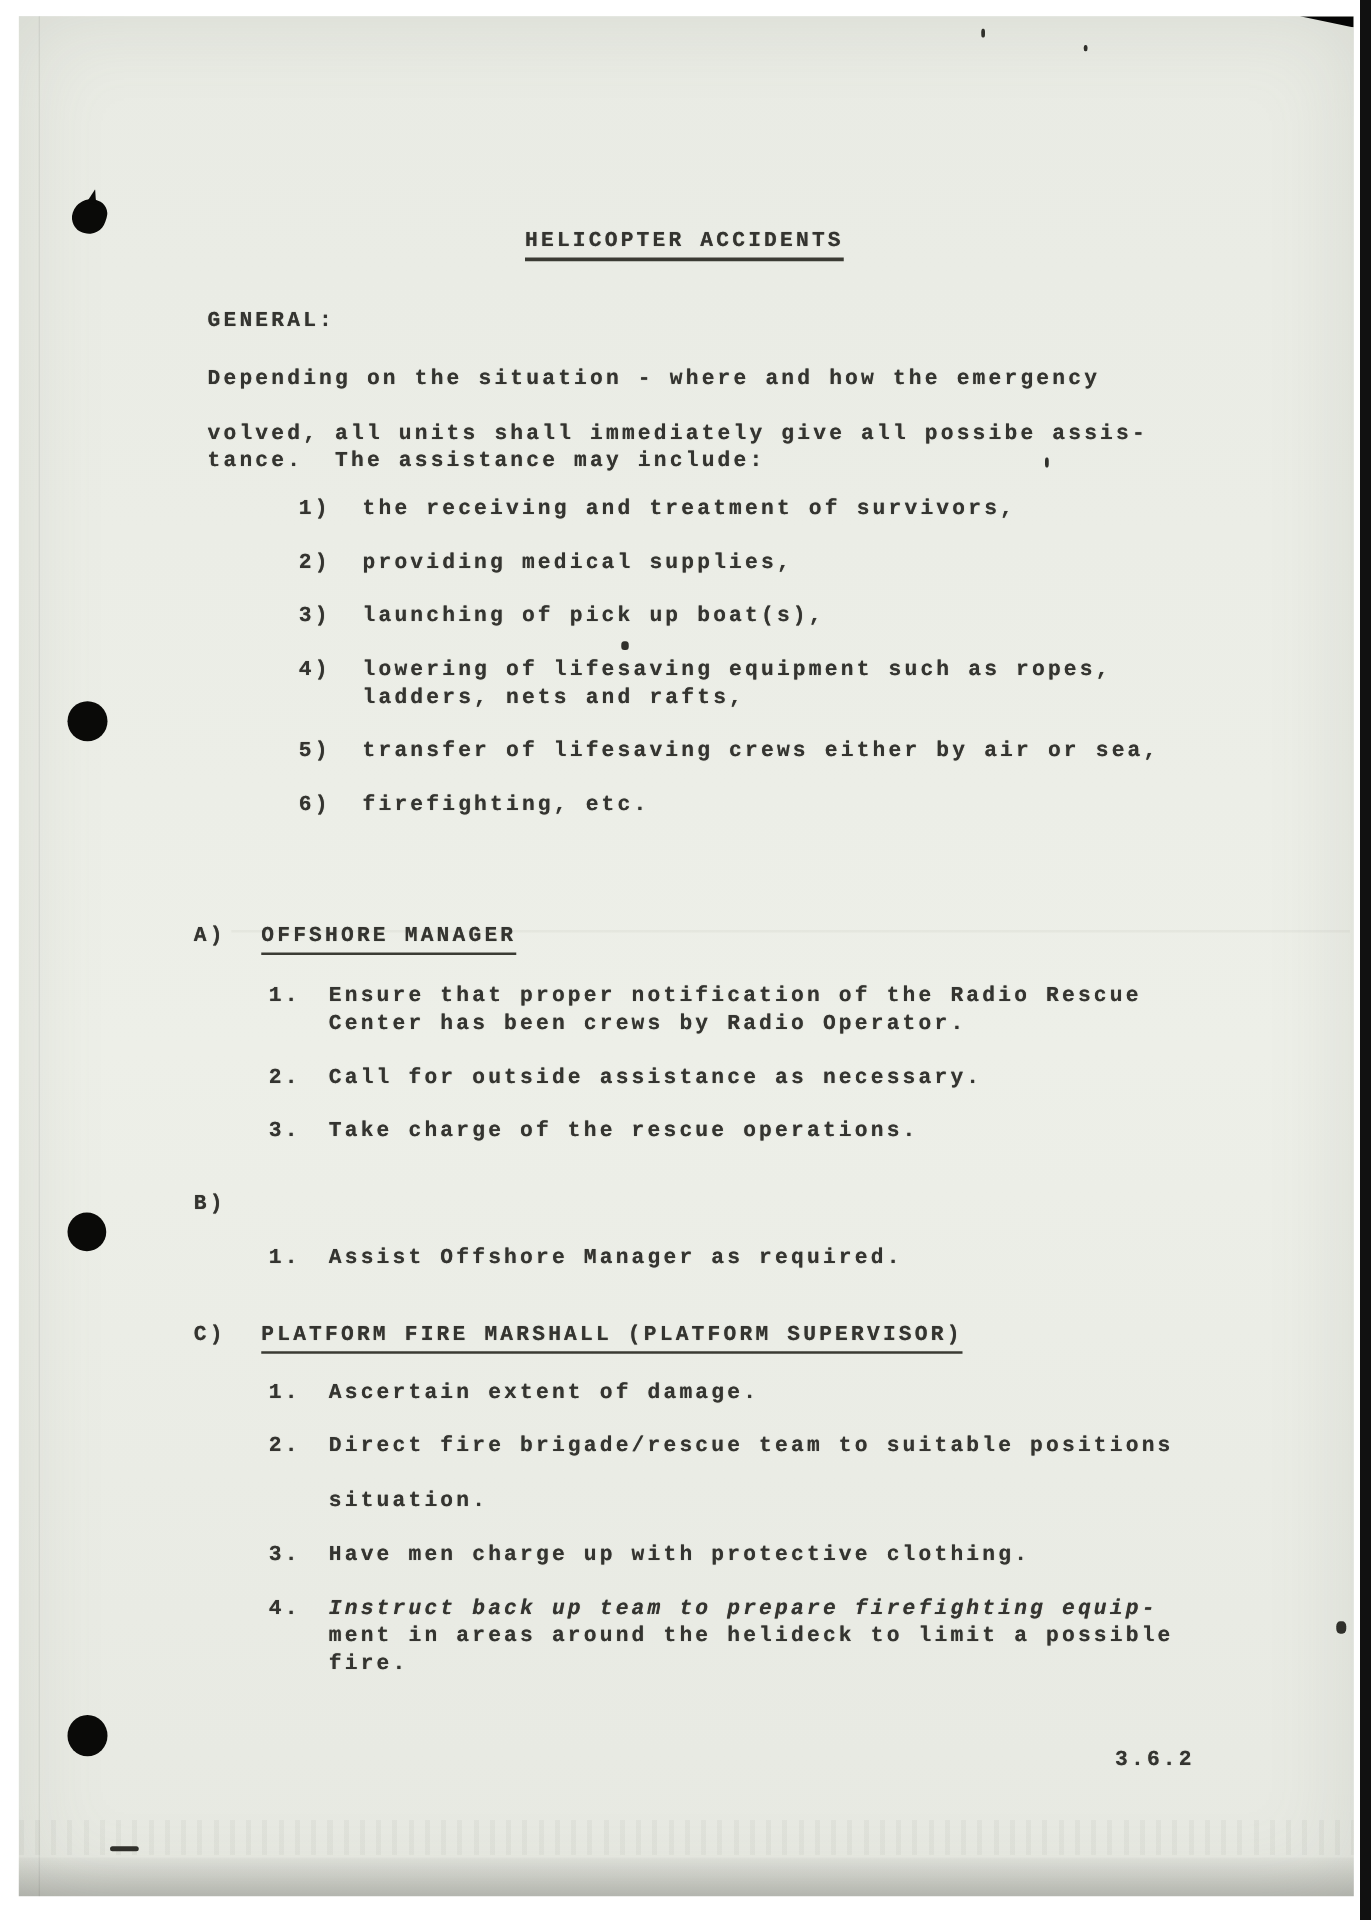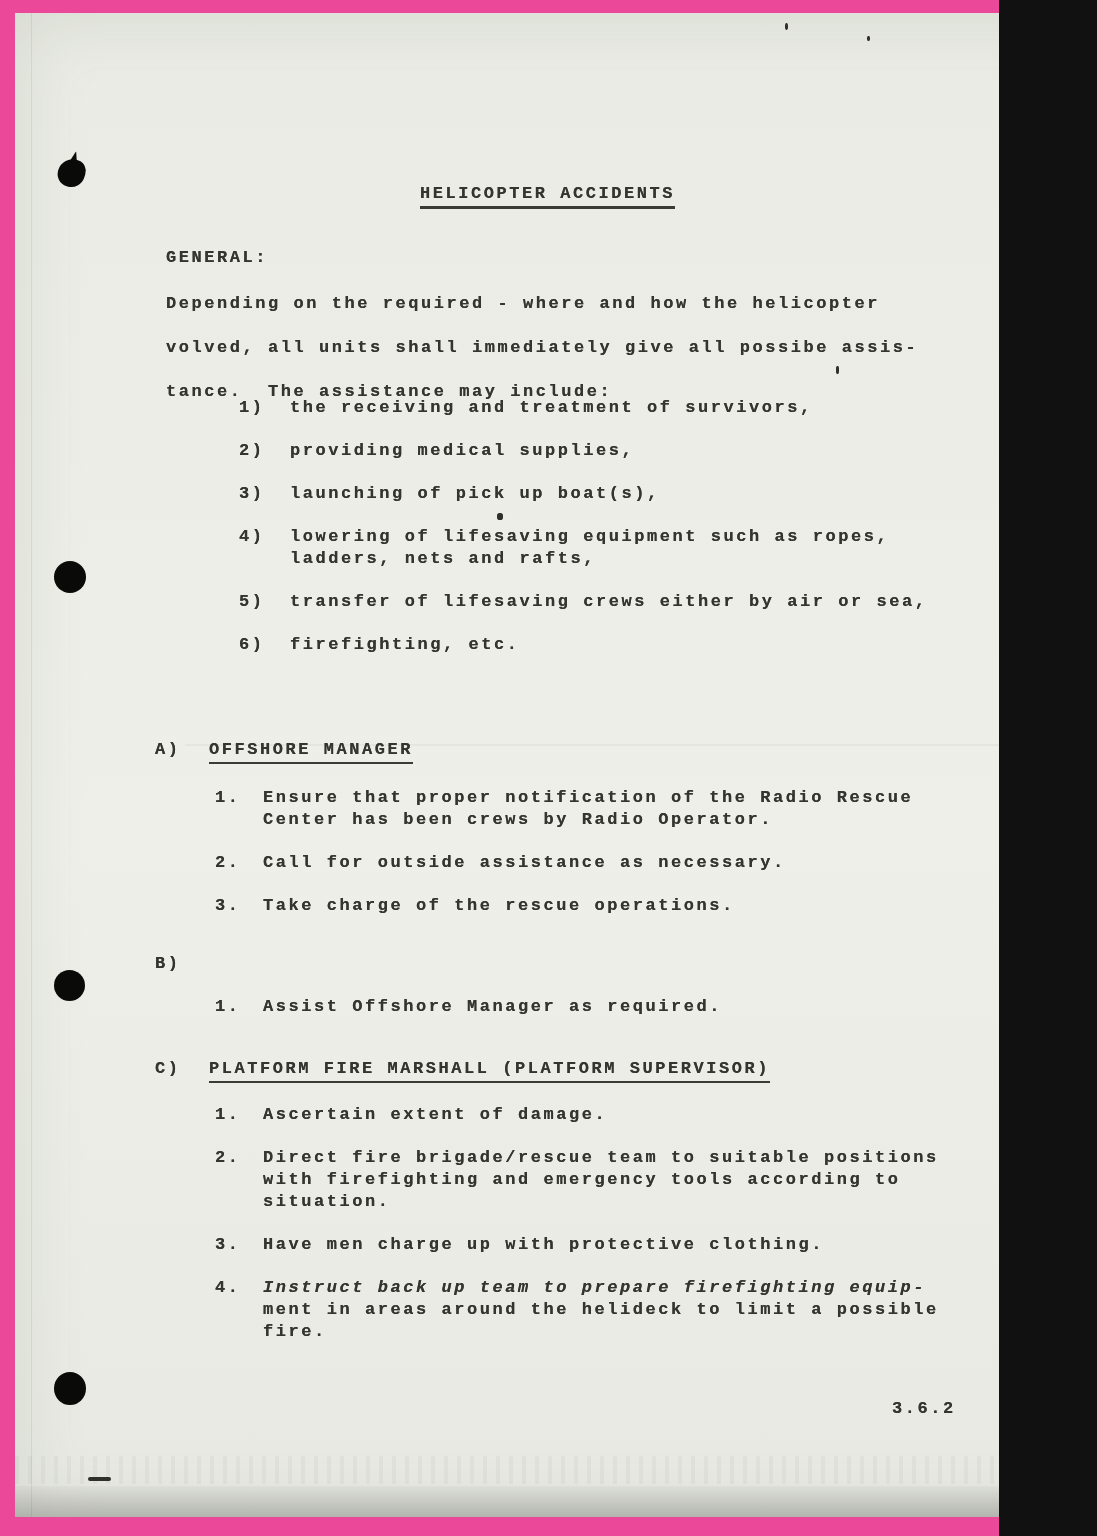--- a/index.html
+++ b/index.html
@@ -1,17 +1,17 @@
 <!DOCTYPE html>
 <html><head>
 <meta charset="utf-8">
 <style>
   html,body{margin:0;padding:0;background:#111;}
-  .page{position:relative;width:959px;height:1536px;background:#ec4899;overflow:hidden;
-        font-family:"Liberation Mono","DejaVu Sans Mono",monospace;padding-left:40px;}
+  .page{position:relative;width:1088px;height:1536px;background:#ffffff;overflow:hidden;
+        font-family:"Liberation Mono","DejaVu Sans Mono",monospace;}
   .paper{position:absolute;left:15px;top:13px;width:1068px;height:1504px;
          background:linear-gradient(180deg,#e9ebe4 0%,#edefe8 55%,#e7e9e2 100%);
          box-shadow:inset 0 0 70px rgba(115,120,105,0.16);}
   .corner-wedge{position:absolute;left:1040px;top:13px;width:43px;height:9px;background:#050505;
          clip-path:polygon(0 0,100% 0,100% 100%);}
   .fold-line{position:absolute;left:31px;top:13px;width:1px;height:1504px;background:rgba(40,40,35,0.08);}
   .scan-streak{position:absolute;left:185px;top:744px;width:895px;height:2px;background:rgba(40,40,35,0.04);}
   .bottom-band{position:absolute;left:15px;top:1456px;width:1068px;height:28px;
          background:repeating-linear-gradient(90deg,rgba(90,95,82,0.055) 0 4px,rgba(90,95,82,0) 4px 13px);}
   .bottom-shadow{position:absolute;left:15px;top:1486px;width:1068px;height:31px;
@@ -56,23 +56,23 @@
 
   <div class="tw" style="left:166px;top:247px;">GENERAL:</div>
 
   <div id="paragraph-host"></div>
   <div id="assistance-host"></div>
 
 
   <div id="sections-host"></div>
 
   <div class="tw" style="left:892px;top:1398px;">3.6.2</div>
-<div class="tw" style="left: 166px; top: 293px;">Depending on the required - where and how the helicopter</div>
+<div class="tw" style="left: 166px; top: 293px;">Depending on the situation - where and how the emergency</div>
     <div class="tw" style="left: 166px; top: 337px;">volved, all units shall immediately give all possibe assis-</div>
-    <div class="tw" style="left: 166px; top: 359px; margin-top: 22px;">tance.  The assistance may include:</div>
+    <div class="tw" style="left: 166px; top: 359px;">tance.  The assistance may include:</div>
     <div class="tw" style="left: 239px; top: 397px;">1)</div>
     <div class="tw" style="left: 290px; top: 397px;">the receiving and treatment of survivors,</div>
     <div class="tw" style="left: 239px; top: 440px;">2)</div>
     <div class="tw" style="left: 290px; top: 440px;">providing medical supplies,</div>
     <div class="tw" style="left: 239px; top: 483px;">3)</div>
     <div class="tw" style="left: 290px; top: 483px;">launching of pick up boat(s),</div>
     <div class="tw" style="left: 239px; top: 526px;">4)</div>
     <div class="tw" style="left: 290px; top: 526px;">lowering of lifesaving equipment such as ropes,</div>
     <div class="tw" style="left: 290px; top: 548px;">ladders, nets and rafts,</div>
     <div class="tw" style="left: 239px; top: 591px;">5)</div>
@@ -90,21 +90,20 @@
     <div class="tw" style="left: 263px; top: 895px;">Take charge of the rescue operations.</div>
     <div class="tw" style="left: 155px; top: 953px;">B)</div>
     <div class="tw" style="left: 215px; top: 996px;">1.</div>
     <div class="tw" style="left: 263px; top: 996px;">Assist Offshore Manager as required.</div>
     <div class="tw" style="left: 155px; top: 1058px;">C)</div>
     <div class="tw" style="left: 209px; top: 1058px;"><span class="u2">PLATFORM FIRE MARSHALL (PLATFORM SUPERVISOR)</span></div>
     <div class="tw" style="left: 215px; top: 1104px;">1.</div>
     <div class="tw" style="left: 263px; top: 1104px;">Ascertain extent of damage.</div>
     <div class="tw" style="left: 215px; top: 1147px;">2.</div>
     <div class="tw" style="left: 263px; top: 1147px;">Direct fire brigade/rescue team to suitable positions</div>
-    <div class="tw" style="left: 263px; top: 1169px;">with firefighting and emergency tools according to</div>
     <div class="tw" style="left: 263px; top: 1191px;">situation.</div>
     <div class="tw" style="left: 215px; top: 1234px;">3.</div>
     <div class="tw" style="left: 263px; top: 1234px;">Have men charge up with protective clothing.</div>
     <div class="tw" style="left: 215px; top: 1277px;">4.</div>
     <div class="tw" style="left: 263px; top: 1277px; font-style: italic;">Instruct back up team to prepare firefighting equip-</div>
     <div class="tw" style="left: 263px; top: 1299px;">ment in areas around the helideck to limit a possible</div>
     <div class="tw" style="left: 263px; top: 1321px;">fire.</div>
   </div>
 
 </body></html>

